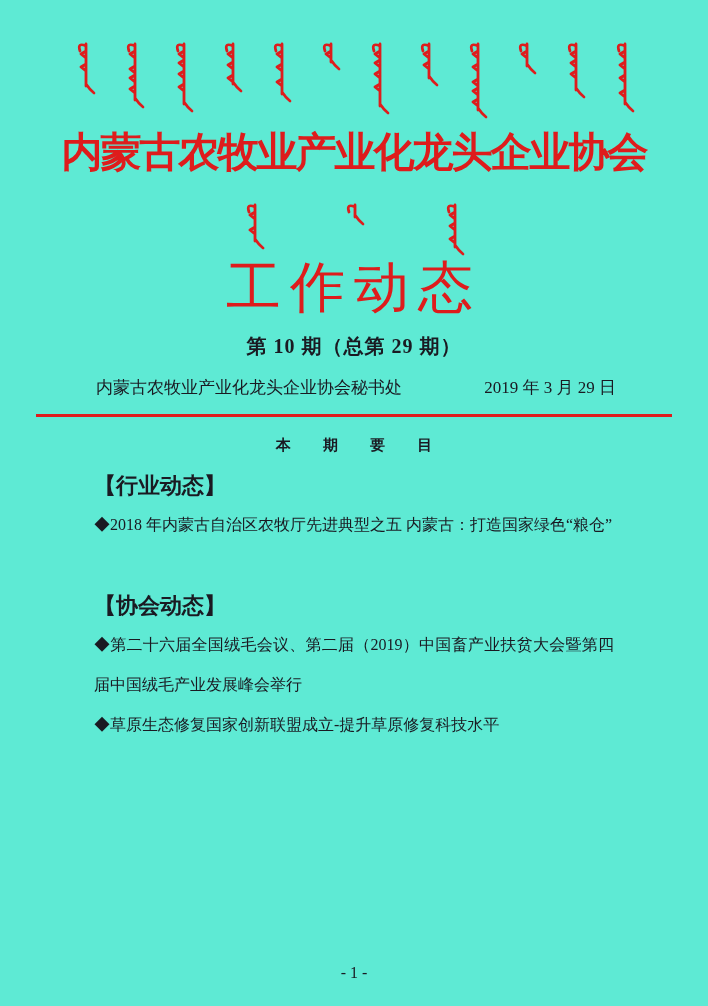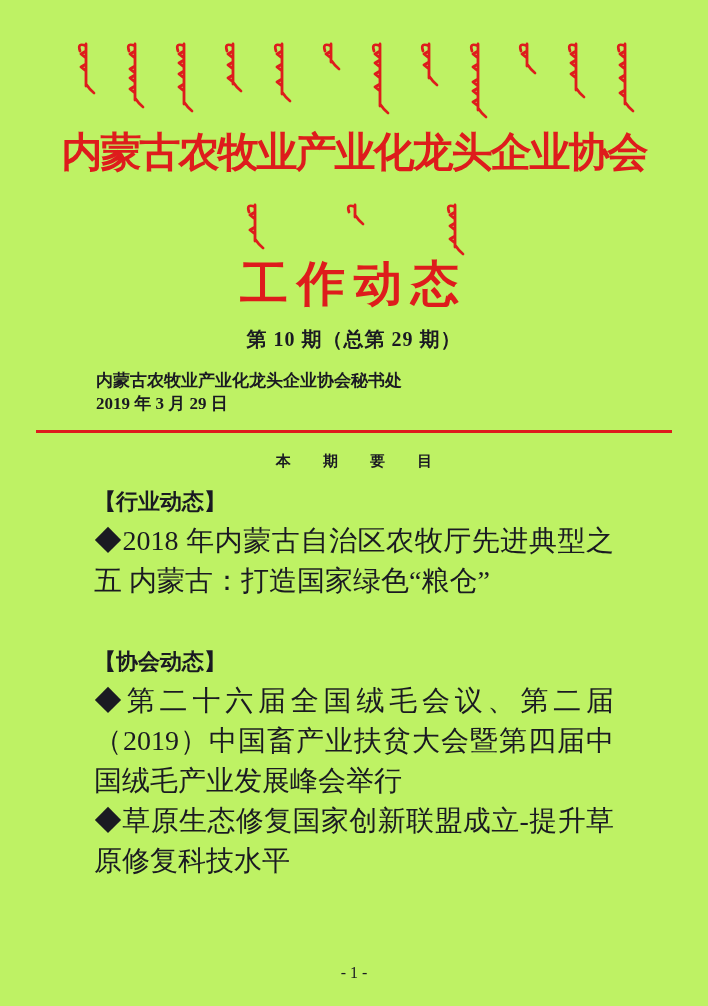--- a/index.html
+++ b/index.html
@@ -1,19 +1,19 @@
 <!DOCTYPE html>
 <html><head>
 <meta charset="utf-8">
 <style>
   html,body{margin:0;padding:0;background:#fff;}
   .page{
     position:relative;
     width:708px;height:1006px;
-    background:#bef264;
+    background:#5eead4;
     overflow:hidden;
     font-family:"Liberation Serif", serif;
     color:#1a1a22;
     box-sizing:border-box;
     padding-top:42px;
   }
   
   .mong-row{
     display:flex;
     justify-content:center;
@@ -30,40 +30,39 @@
     font-size:41px;
     letter-spacing:-2px;
     line-height:1.2;
     font-family:"Liberation Serif", serif;
     white-space:nowrap;
   }
   .bulletin-title{
     margin:2px 0 0 0;
     text-align:center;
     color:#de1c1c;
-    font-weight:bold;
-    font-size:48px;
+    font-weight:normal;
+    font-size:55px;
     letter-spacing:9px;
     line-height:1.05;
     font-family:"Liberation Serif", serif;
   }
   .issue-line{
     margin-top:16px;
     text-align:center;
     font-size:20px;
     font-weight:bold;
     letter-spacing:1px;
   }
   .pub-line{
     display:flex;
     justify-content:space-between;
     margin:16px 92px 3px 96px;
     font-size:17px;
-    font-weight:bold;
-    flex-direction:column;
+    font-weight:normal;
   }
   .red-rule{
     border:none;
     border-top:3px solid #de1c1c;
     margin:15px 36px 0 36px;
   }
   .contents-title{
     margin-top:19px;
     text-align:center;
     font-family:"Liberation Sans", sans-serif;
@@ -79,21 +78,21 @@
     font-family:"Liberation Sans", sans-serif;
     font-weight:bold;
     font-size:22px;
     line-height:30px;
     margin-top:12px;
     margin-bottom:4px;
   }
   .section-assoc{margin-top:46px;}
   .toc-item{
     margin:0;
-    font-size:28px;
+    font-size:16px;
     line-height:40px;
     text-align:justify;
     font-family:"Liberation Serif", serif;
   }
   .page-num{
     position:absolute;
     left:0;right:0;
     bottom:24px;
     text-align:center;
     font-size:16px;

